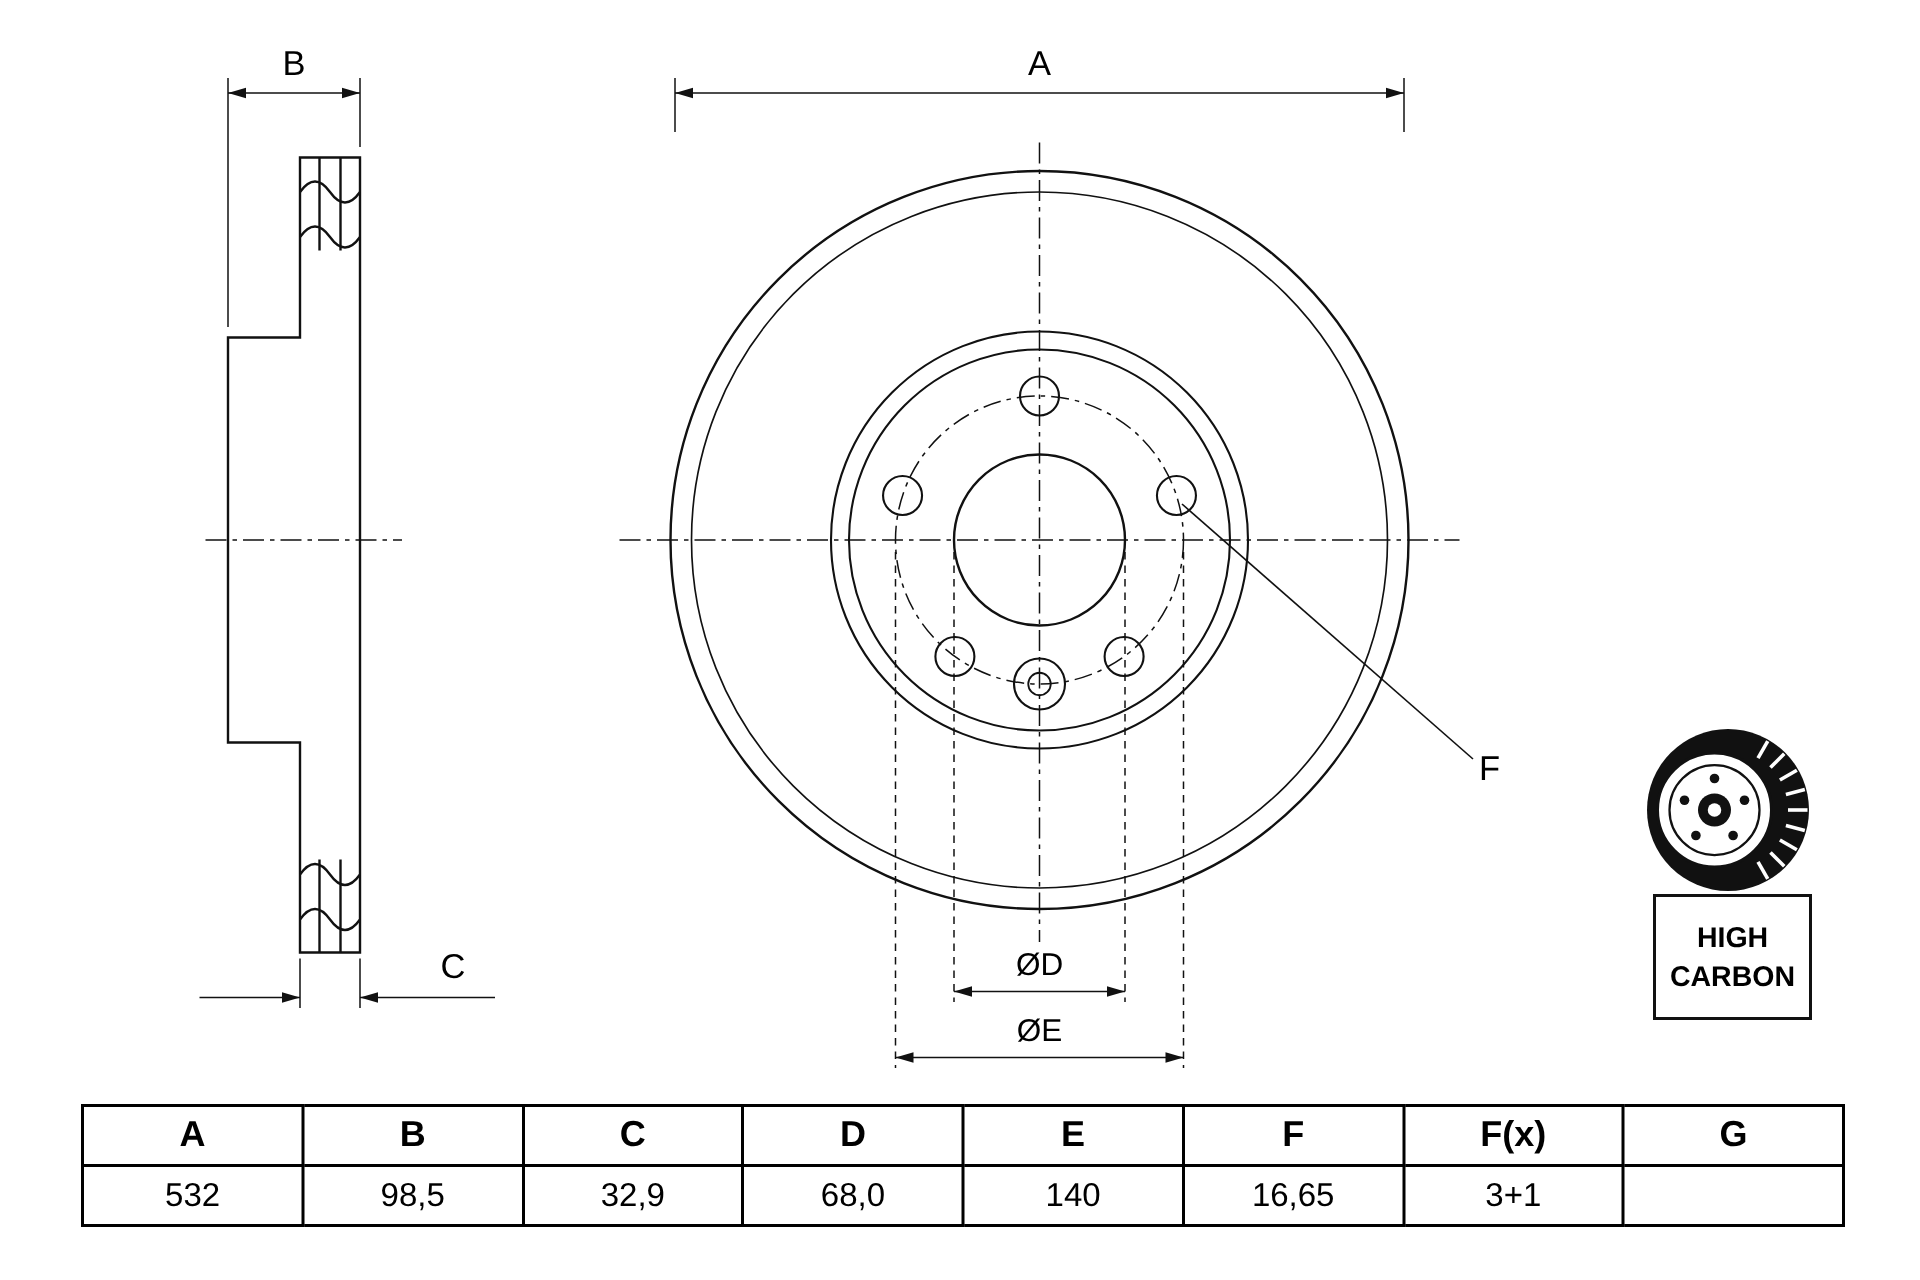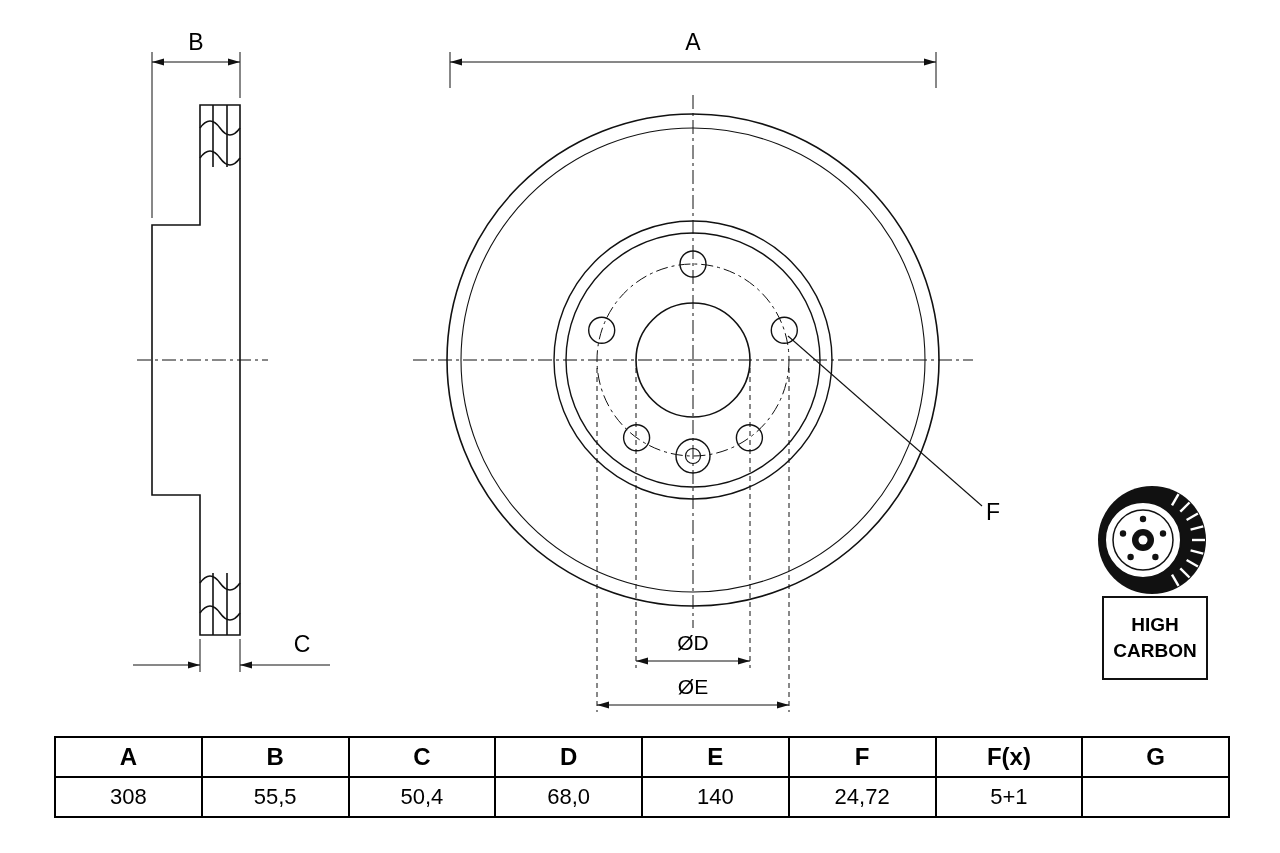--- a/index.html
+++ b/index.html
@@ -148,26 +148,26 @@
           <td>A</td>
           <td>B</td>
           <td>C</td>
           <td>D</td>
           <td>E</td>
           <td>F</td>
           <td>F(x)</td>
           <td>G</td>
         </tr>
         <tr>
-          <td>308</td>
-          <td>55,5</td>
-          <td>50,4</td>
+          <td>532</td>
+          <td>98,5</td>
+          <td>32,9</td>
           <td>68,0</td>
           <td>140</td>
-          <td>24,72</td>
-          <td>5+1</td>
+          <td>16,65</td>
+          <td>3+1</td>
           <td></td>
         </tr>
       </tbody>
     </table>
   </div>
 
 </div>
 
 </body></html>

